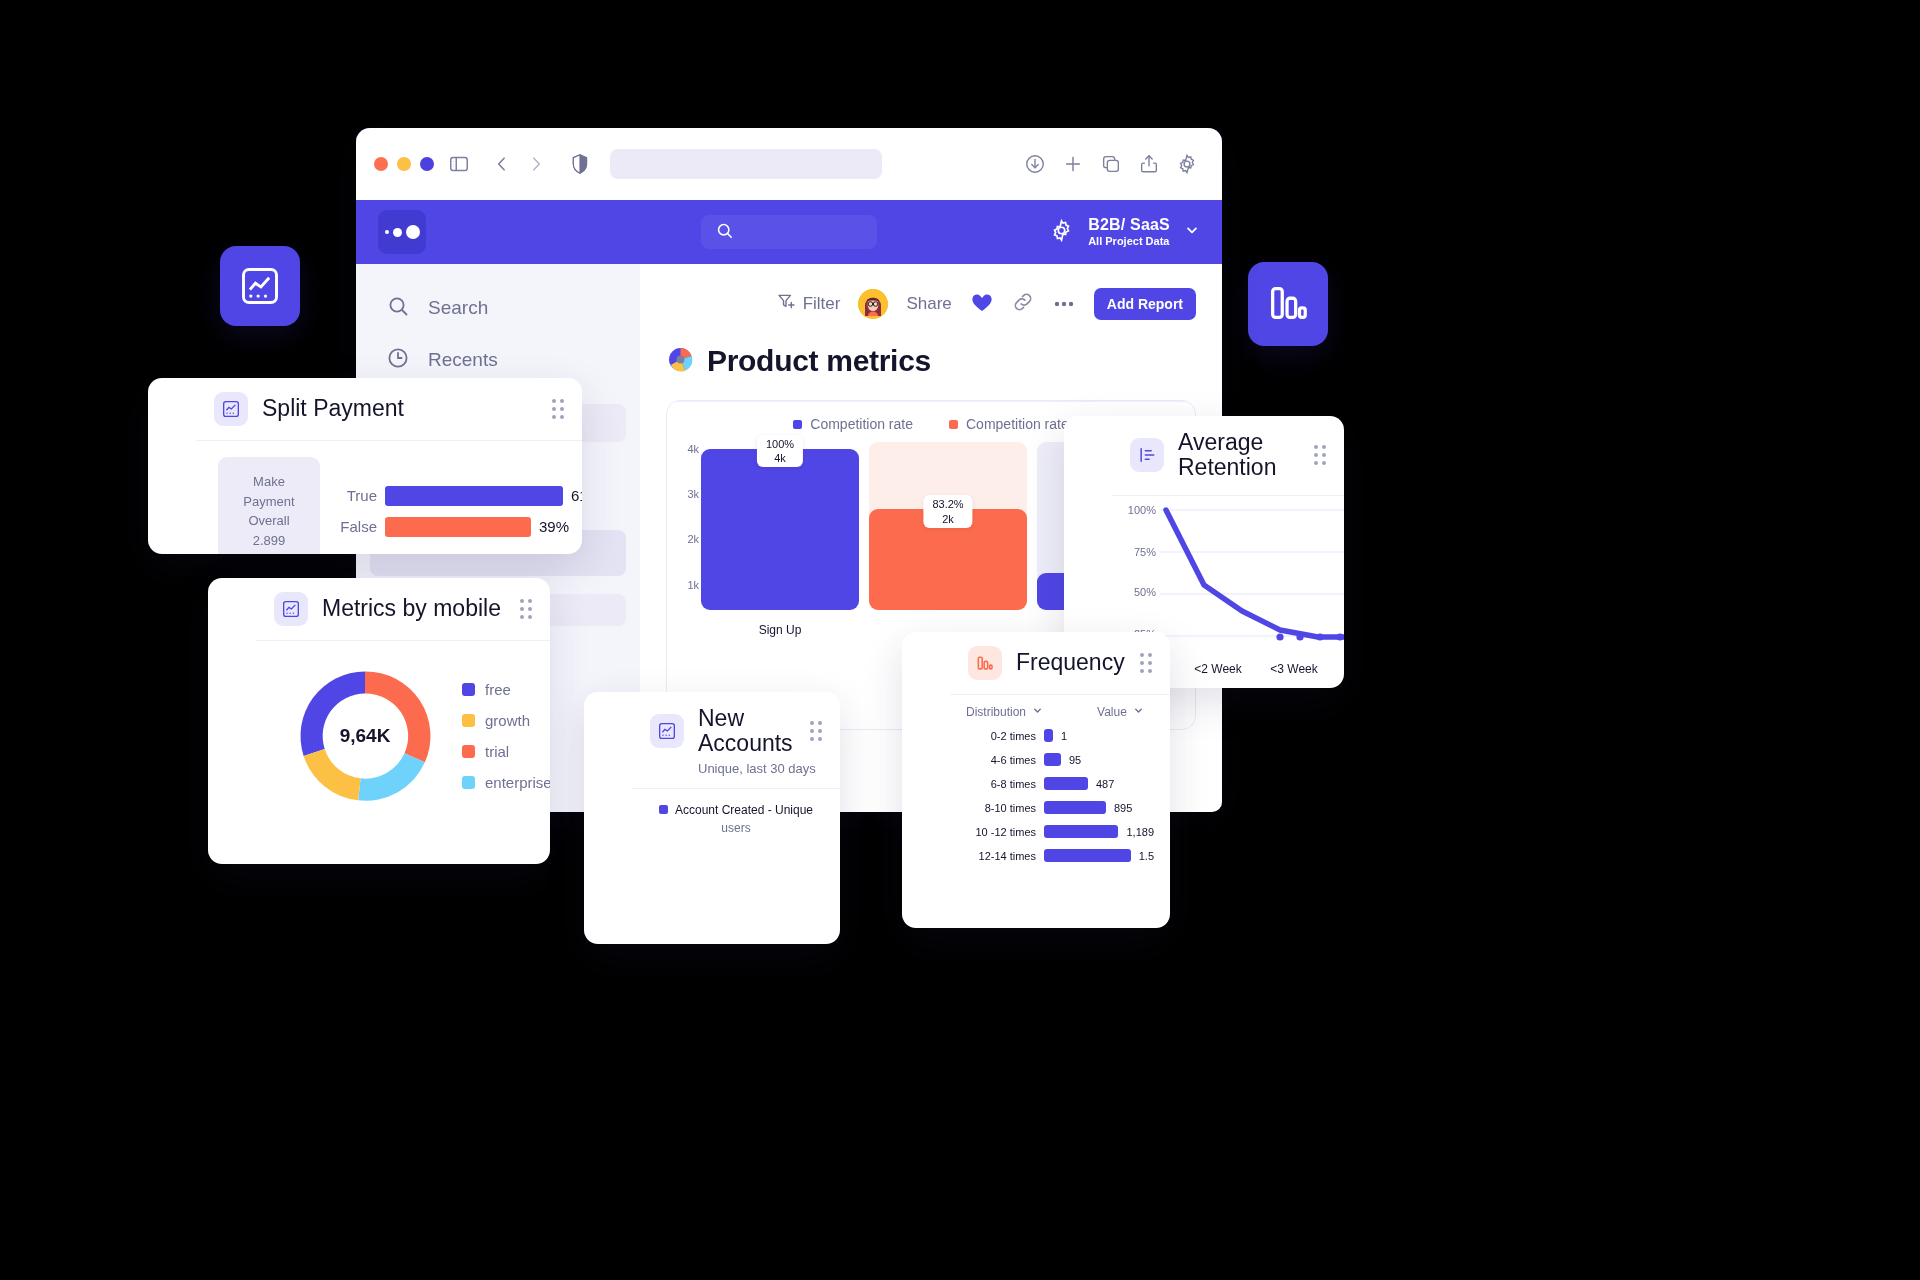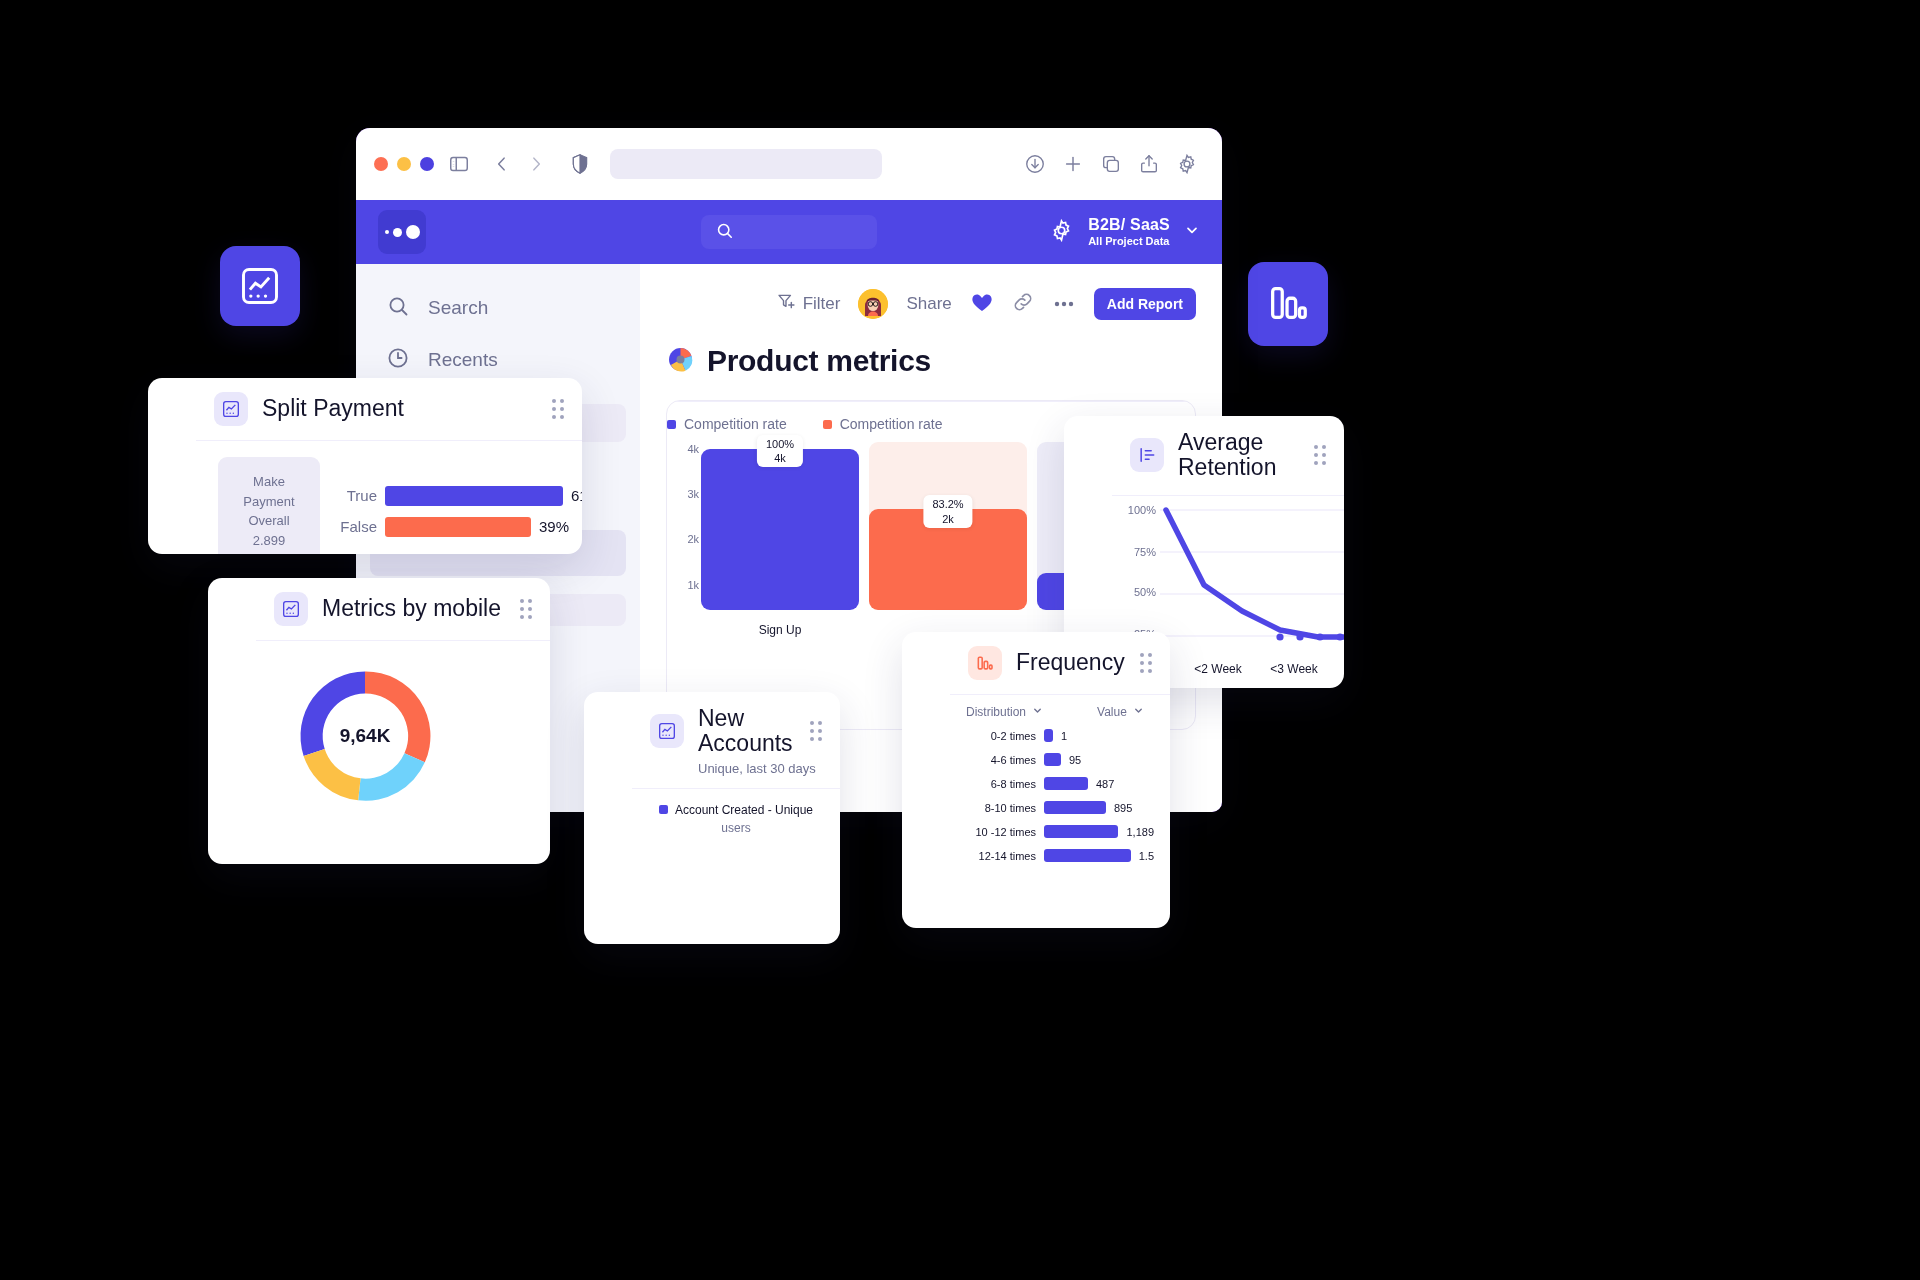--- a/index.html
+++ b/index.html
@@ -87,21 +87,21 @@
   .card-head { display: flex; align-items: center; gap: 14px; padding: 14px 18px; }
   .card-ico {
     width: 34px; height: 34px; border-radius: 9px;
     display: flex; align-items: center; justify-content: center; flex: 0 0 auto;
   }
   .card-ico.coral { background: #ffe7e1; }
   .card-ico.purple { background: #e9e7fb; }
   .card-title { font-size: 23px; color: #14142b; line-height: 1.1; }
   .card-sub { font-size: 13px; color: #6e7191; margin-top: 3px; }
   .card-divider { height: 1px; background: #f0eefb; }
-  #lorem-legend { display: flex; gap: 36px; justify-content: flex-start; margin-top: 14px; font-size: 14px; color: #6e7191; }
+  #lorem-legend { display: flex; gap: 36px; justify-content: center; margin-top: 14px; font-size: 14px; color: #6e7191; }
   .lg { display: flex; align-items: center; gap: 8px; }
   .lg-sw { width: 9px; height: 9px; border-radius: 2px; }
   #lorem-plot { position: relative; margin-top: 10px; height: 200px; padding-left: 34px; }
   .yaxis { position: absolute; left: 4px; top: 0; height: 168px; width: 28px; font-size: 11px; color: #6e7191; }
   .yaxis span { position: absolute; right: 0; transform: translateY(-50%); }
   .bars { display: flex; align-items: flex-end; gap: 10px; height: 168px; }
   .barcol { position: relative; flex: 1; height: 100%; display: flex; align-items: flex-end; }
   .barbg { position: absolute; left: 0; right: 0; bottom: 0; top: 0; border-radius: 9px; }
   .bar { position: relative; width: 100%; border-radius: 9px; }
   .bartip {
@@ -546,20 +546,38 @@
 
             <path d="M0,-38 A38,38 0 0 1 35.2,15.5 L23.2,10.2 A25,25 0 0 0 0,-25 Z" fill="#fc6b4d"></path>
 
             <path d="M35.2,15.5 A38,38 0 0 1 -4.0,37.8 L-2.6,24.9 A25,25 0 0 0 23.2,10.2 Z" fill="#6fd2fb"></path>
 
             <path d="M-4.0,37.8 A38,38 0 0 1 -36.1,11.7 L-23.7,7.7 A25,25 0 0 0 -2.6,24.9 Z" fill="#fcc045"></path>
           </g>
         </svg>
         <div id="donut-center">9,64K</div>
       </div>
+      <div id="donut-legend">
+        <div class="dl">
+          <i class="dl-sw" style="background:#4f46e5"></i>
+          <span>free</span>
+        </div>
+        <div class="dl">
+          <i class="dl-sw" style="background:#fcc045"></i>
+          <span>growth</span>
+        </div>
+        <div class="dl">
+          <i class="dl-sw" style="background:#fc6b4d"></i>
+          <span>trial</span>
+        </div>
+        <div class="dl">
+          <i class="dl-sw" style="background:#6fd2fb"></i>
+          <span>enterprise</span>
+        </div>
+      </div>
     </div>
   </div>
 
   <div class="float" id="accounts-card">
     <div class="card-head" style="padding-bottom:4px;">
       <div class="card-ico purple">
         <svg width="20" height="20" viewBox="0 0 24 24" fill="none" stroke="#4f46e5" stroke-width="1.6">
           <rect x="3.2" y="3.2" width="17.6" height="17.6" rx="2.6"></rect>
           <polyline points="6.5,13.5 9.5,10 12.5,12 17.2,7"></polyline>
           <circle cx="7.2" cy="17" r="0.85" fill="#4f46e5" stroke="none"></circle>

